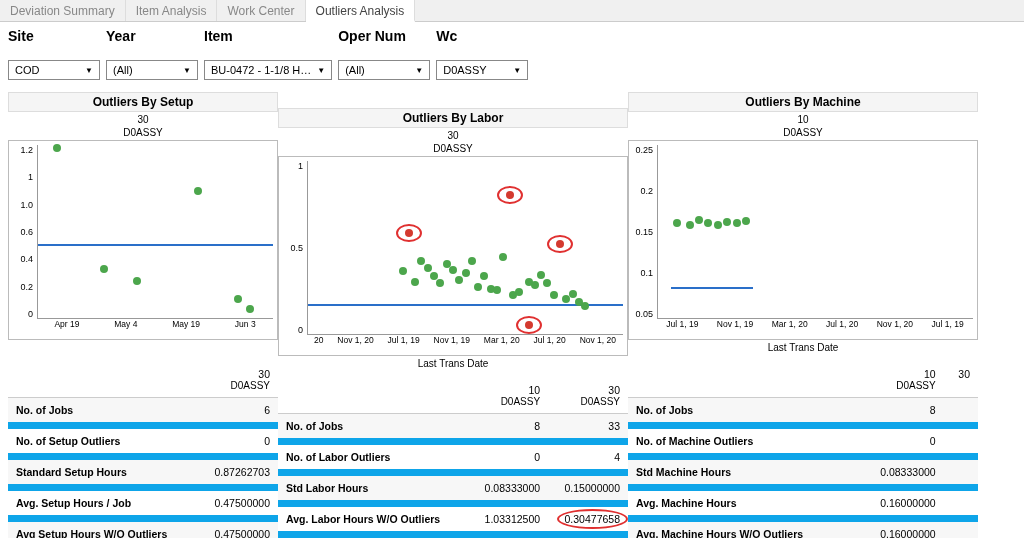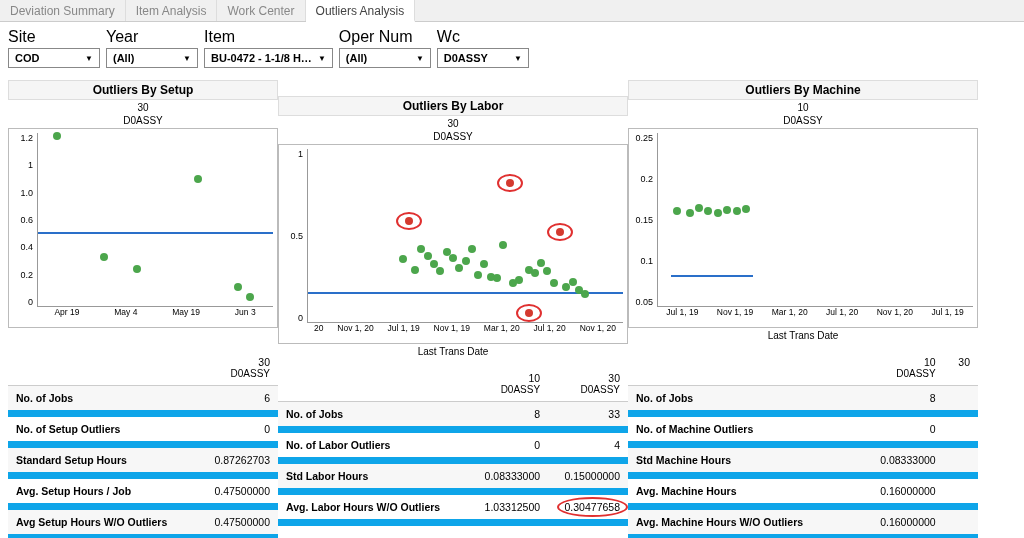--- a/index.html
+++ b/index.html
@@ -2,22 +2,22 @@
 <html><head>
 <meta charset="utf-8">
 <style>
   * { box-sizing: border-box; margin: 0; padding: 0; }
   body { font-family: Arial, sans-serif; font-size: 11px; background: #fff; width: 1024px; color: #000; }
   .tabs { display: flex; border-bottom: 1px solid #ccc; background: #f0f0f0; height: 22px; }
   .tab { padding: 4px 10px; color: #888; cursor: pointer; border-right: 1px solid #ddd; font-size: 12px; }
   .tab.active { background: #fff; color: #444; border-bottom: 2px solid #fff; margin-bottom: -1px; }
   .filters { display: flex; gap: 6px; padding: 6px 8px; }
   .filter { display: flex; flex-direction: column; }
-  .filter-label { font-size: 16px; font-weight: normal; margin-bottom: 2px; }
-  .select { display: flex; justify-content: space-between; align-items: center; border: 1px solid #888; padding: 2px 6px; background: #fff; min-width: 92px; height: 20px; font-size: 11px; font-weight: bold; }
+  .filter-label { font-size: 14px; font-weight: bold; margin-bottom: 16px; }
+  .select { display: flex; justify-content: space-between; align-items: center; border: 1px solid #888; padding: 2px 6px; background: #fff; min-width: 92px; height: 20px; font-size: 11px; }
   .select .caret { margin-left: 6px; font-size: 8px; }
   .content { display: flex; gap: 0; padding: 6px 8px; align-items: center; }
   .col { display: flex; flex-direction: column; }
   .col.setup { width: 270px; }
   .col.labor { width: 350px; }
   .col.machine { width: 350px; }
   .chart-title { text-align: center; font-weight: bold; font-size: 12px; padding: 2px 0; background: #f5f5f5; border: 1px solid #ddd; }
   .chart-sub { display: flex; justify-content: space-around; font-size: 10px; padding: 2px 0; }
   .chart-sub2 { display: flex; justify-content: space-around; font-size: 10px; padding: 0 0 2px 0; }
   .chart-area { position: relative; border: 1px solid #bbb; height: 200px; background: #fff; }

